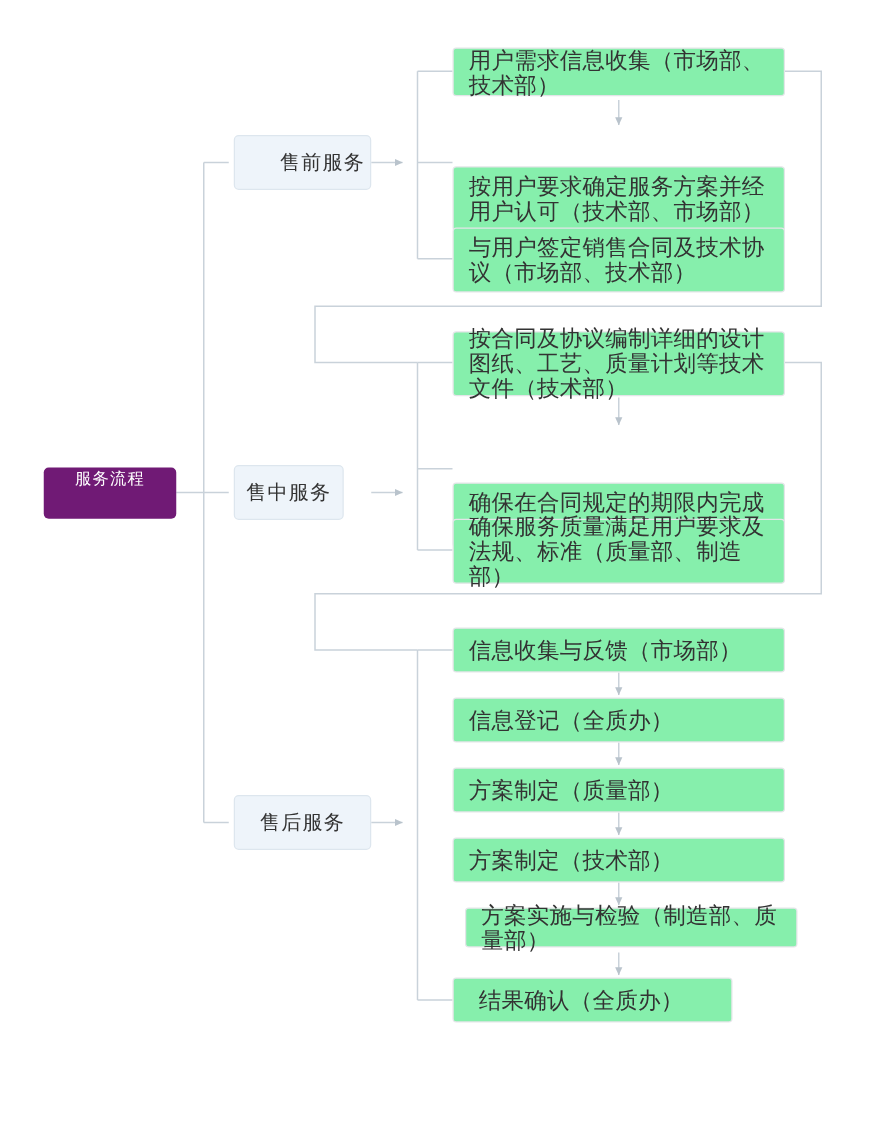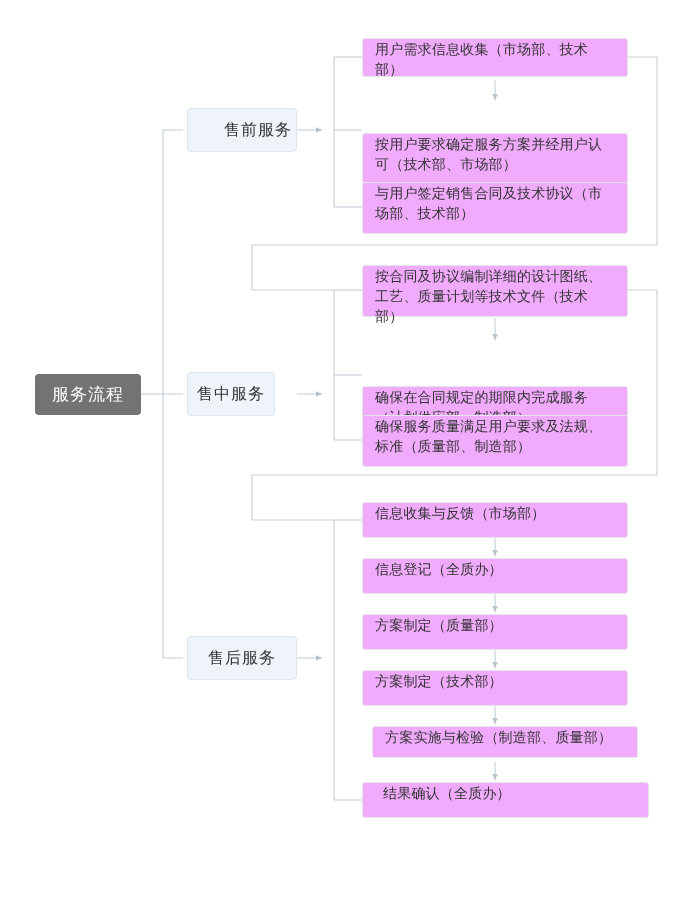--- a/index.html
+++ b/index.html
@@ -27,48 +27,48 @@
     top: 0;
     width: 700px;
     height: 900px;
     pointer-events: none;
   }
   .node {
     position: absolute;
     box-sizing: border-box;
   }
   .root-node {
-    background: #737373;
+    background: #701a75;
     color: #ffffff;
     border-radius: 4px;
-    font-size: 17px;
+    font-size: 13px;
     display: flex;
-    align-items: center;
     justify-content: center;
     letter-spacing: 1px;
   }
   .branch-node {
     background: #eef4fa;
     color: #333333;
     border: 1px solid #dde6ee;
     border-radius: 4px;
     font-size: 16px;
     display: flex;
     align-items: center;
     justify-content: center;
     letter-spacing: 1px;
   }
   .leaf-node {
-    background: #f0abfc;
+    background: #86efac;
     color: #333333;
     border: 1px solid #e3e5e8;
     border-radius: 3px;
-    font-size: 14px;
+    font-size: 18px;
     line-height: 20px;
     display: flex;
+    align-items: center;
     padding: 0 12px;
     letter-spacing: 0.2px;
   }
   .leaf-node span {
     display: block;
   }
 </style>
 </head>
 <body>
 
@@ -159,17 +159,17 @@
   </div>
   <div class="node leaf-node" style="left:362px; top:614px; width:266px; height:36px;">
     <span>方案制定（质量部）</span>
   </div>
   <div class="node leaf-node" style="left:362px; top:670px; width:266px; height:36px;">
     <span>方案制定（技术部）</span>
   </div>
   <div class="node leaf-node" style="left:372px; top:726px; width:266px; height:32px;">
     <span>方案实施与检验（制造部、质量部）</span>
   </div>
-  <div class="node leaf-node" style="left:362px; top:782px; width:287px; height:36px;padding-left:20px;">
+  <div class="node leaf-node" style="left:362px; top:782px; width:224px; height:36px;padding-left:20px;">
     <span>结果确认（全质办）</span>
   </div>
 
 </div>
 
 </body></html>

